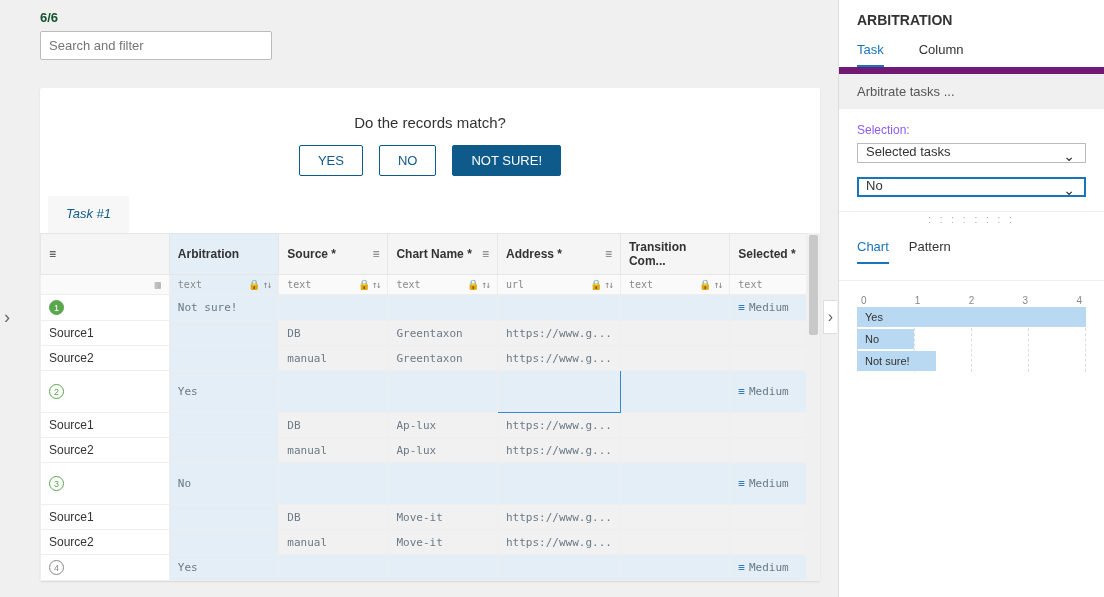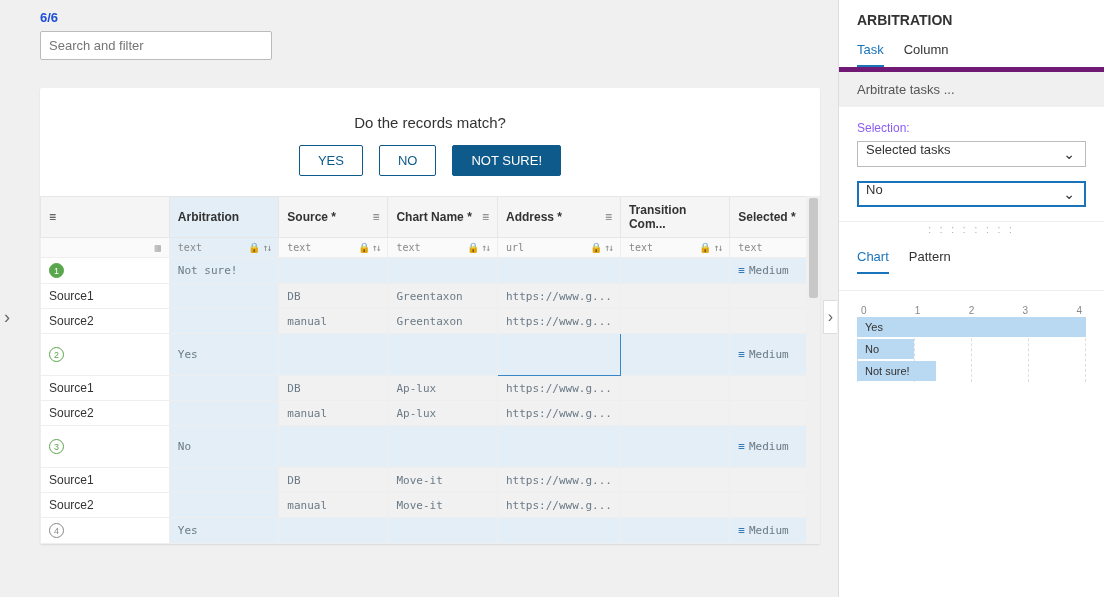--- a/index.html
+++ b/index.html
@@ -1,20 +1,20 @@
 <!DOCTYPE html>
 <html><head>
 <meta charset="utf-8">
 <style>
   * { box-sizing: border-box; margin: 0; padding: 0; }
   body { font-family: -apple-system, "Segoe UI", sans-serif; font-size: 13px; color: #333; background: #fff; width: 1104px; height: 597px; overflow: hidden; position: relative; }
   .root { display: flex; width: 100%; height: 100%; }
   .left-pane { flex: 0 0 838px; background: #f0f0f0; padding: 10px 18px 0 40px; position: relative; }
   .left-expand { position: absolute; left: 0; top: 300px; width: 14px; height: 34px; font-size: 18px; color: #666; cursor: pointer; display: flex; align-items: center; justify-content: center; }
-  .counter { color: #1d4ed8; font-weight: 600; margin-bottom: 6px; }
+  .counter { color: #14532d; font-weight: 600; margin-bottom: 6px; }
   .search { width: 232px; height: 29px; border: 1px solid #bbb; border-radius: 2px; padding: 0 8px; font-size: 13px; }
   .card { background: #fff; border-radius: 2px; margin-top: 28px; box-shadow: 0 1px 2px rgba(0,0,0,0.1); position: relative; }
   .question { text-align: center; padding: 26px 0 14px; font-size: 15px; color: #333; }
   .btn-row { display: flex; justify-content: center; gap: 16px; padding-bottom: 20px; }
   .btn { border: 1px solid #0e5a8a; background: #fff; color: #0e5a8a; font-size: 13px; padding: 7px 18px; border-radius: 2px; cursor: pointer; }
   .btn.primary { background: #0e5a8a; color: #fff; }
   .tabrow { display: flex; padding-left: 8px; }
   .tab { padding: 10px 18px; color: #0e5a8a; font-style: italic; background: #f7f7f7; border-bottom: 2px solid transparent; cursor: pointer; }
   .grid { width: 100%; border-collapse: collapse; }
   .grid .col-h { background: #f5f5f5; border: 1px solid #e6e6e6; font-size: 12px; padding: 6px 8px; text-align: left; color: #333; position: relative; }
@@ -33,27 +33,27 @@
   .circ.plain { border-color: #888; color: #888; }
   .prio { color: #6b7a86; }
   .prio-bars { color: #337ab7; margin-right: 4px; }
   .sel-cell { border: 1px solid #3a87c7; background: #f5f9fd; }
   .scroll-track { position: absolute; right: 0; top: 0; width: 14px; height: 100%; background: #f0f0f0; }
   .scroll-thumb { position: absolute; right: 2px; top: 2px; width: 9px; height: 100px; background: #c8c8c8; border-radius: 2px; }
 
   .right-pane { flex: 1; border-left: 1px solid #ddd; background: #fff; position: relative; display: flex; flex-direction: column; }
   .right-expand { position: absolute; left: -16px; top: 300px; width: 14px; height: 34px; background: #fff; border: 1px solid #ddd; border-right: none; font-size: 16px; display: flex; align-items: center; justify-content: center; color: #666; cursor: pointer; }
   .r-title { font-weight: 700; font-size: 14px; padding: 12px 18px 8px; }
-  .r-tabs { display: flex; gap: 20px; padding: 0 18px; border-bottom: 5px solid #701a75; }
+  .r-tabs { display: flex; gap: 35px; padding: 0 18px; border-bottom: 7px solid #701a75; }
   .r-tab { padding: 6px 0 8px; cursor: pointer; font-size: 13px; }
   .r-tab.active { color: #1a74bb; border-bottom: 2px solid #1a74bb; }
   .r-bar { background: #f0f0f0; color: #555; padding: 10px 18px; font-size: 13px; }
   .r-section { padding: 14px 18px; }
   .r-label { font-size: 12px; color: #8b5cf6; margin-bottom: 6px; }
-  .r-select { width: 100%; height: 26px; border: 1px solid #bbb; padding: 0 8px; font-size: 13px; background: #fff; cursor: pointer; position: relative; }
+  .r-select { width: 100%; height: 20px; border: 1px solid #bbb; padding: 0 8px; font-size: 13px; background: #fff; cursor: pointer; position: relative; }
   .r-select.focus { border: 1px solid #1a74bb; box-shadow: 0 0 0 1px #1a74bb inset; }
   .r-select::after { content: "⌄"; position: absolute; right: 10px; top: 4px; color: #333; font-size: 14px; }
   .submit { background: #0e437a; color: #fff; border: none; padding: 8px 20px; font-size: 13px; border-radius: 2px; cursor: pointer; margin-top: 4px; }
   .drag-dots { text-align: center; color: #aaa; font-size: 10px; letter-spacing: 3px; padding: 2px 0; border-top: 1px solid #eee; }
   .r-tabs2 { display: flex; gap: 20px; padding: 6px 18px 16px; border-bottom: 1px solid #eee; }
   .chart-area { padding: 14px 18px; }
   .chart-axis { display: flex; justify-content: space-between; font-size: 10px; color: #888; padding: 0 4px; }
   .chart-row { position: relative; height: 22px; display: flex; align-items: center; }
   .chart-grid { position: absolute; top: 12px; bottom: 0; left: 0; right: 0; display: flex; justify-content: space-between; pointer-events: none; }
   .chart-grid span { width: 0; border-left: 1px dashed #ddd; }
@@ -67,20 +67,23 @@
     <div class="left-expand">›</div>
     <div class="counter">6/6</div>
     <input class="search" placeholder="Search and filter" style="">
     <div class="card">
       <div class="question">Do the records match?</div>
       <div class="btn-row">
         <button class="btn">YES</button>
         <button class="btn">NO</button>
         <button class="btn primary">NOT SURE!</button>
       </div>
+      <div class="tabrow">
+        <div class="tab">Task #1</div>
+      </div>
       <div style="position:relative;">
       <table class="grid">
         <colgroup>
           <col style="width:130px">
               <col style="width:110px">
               <col style="width:110px">
               <col style="width:110px">
               <col style="width:110px">
               <col style="width:110px">
               <col style="width:90px">

